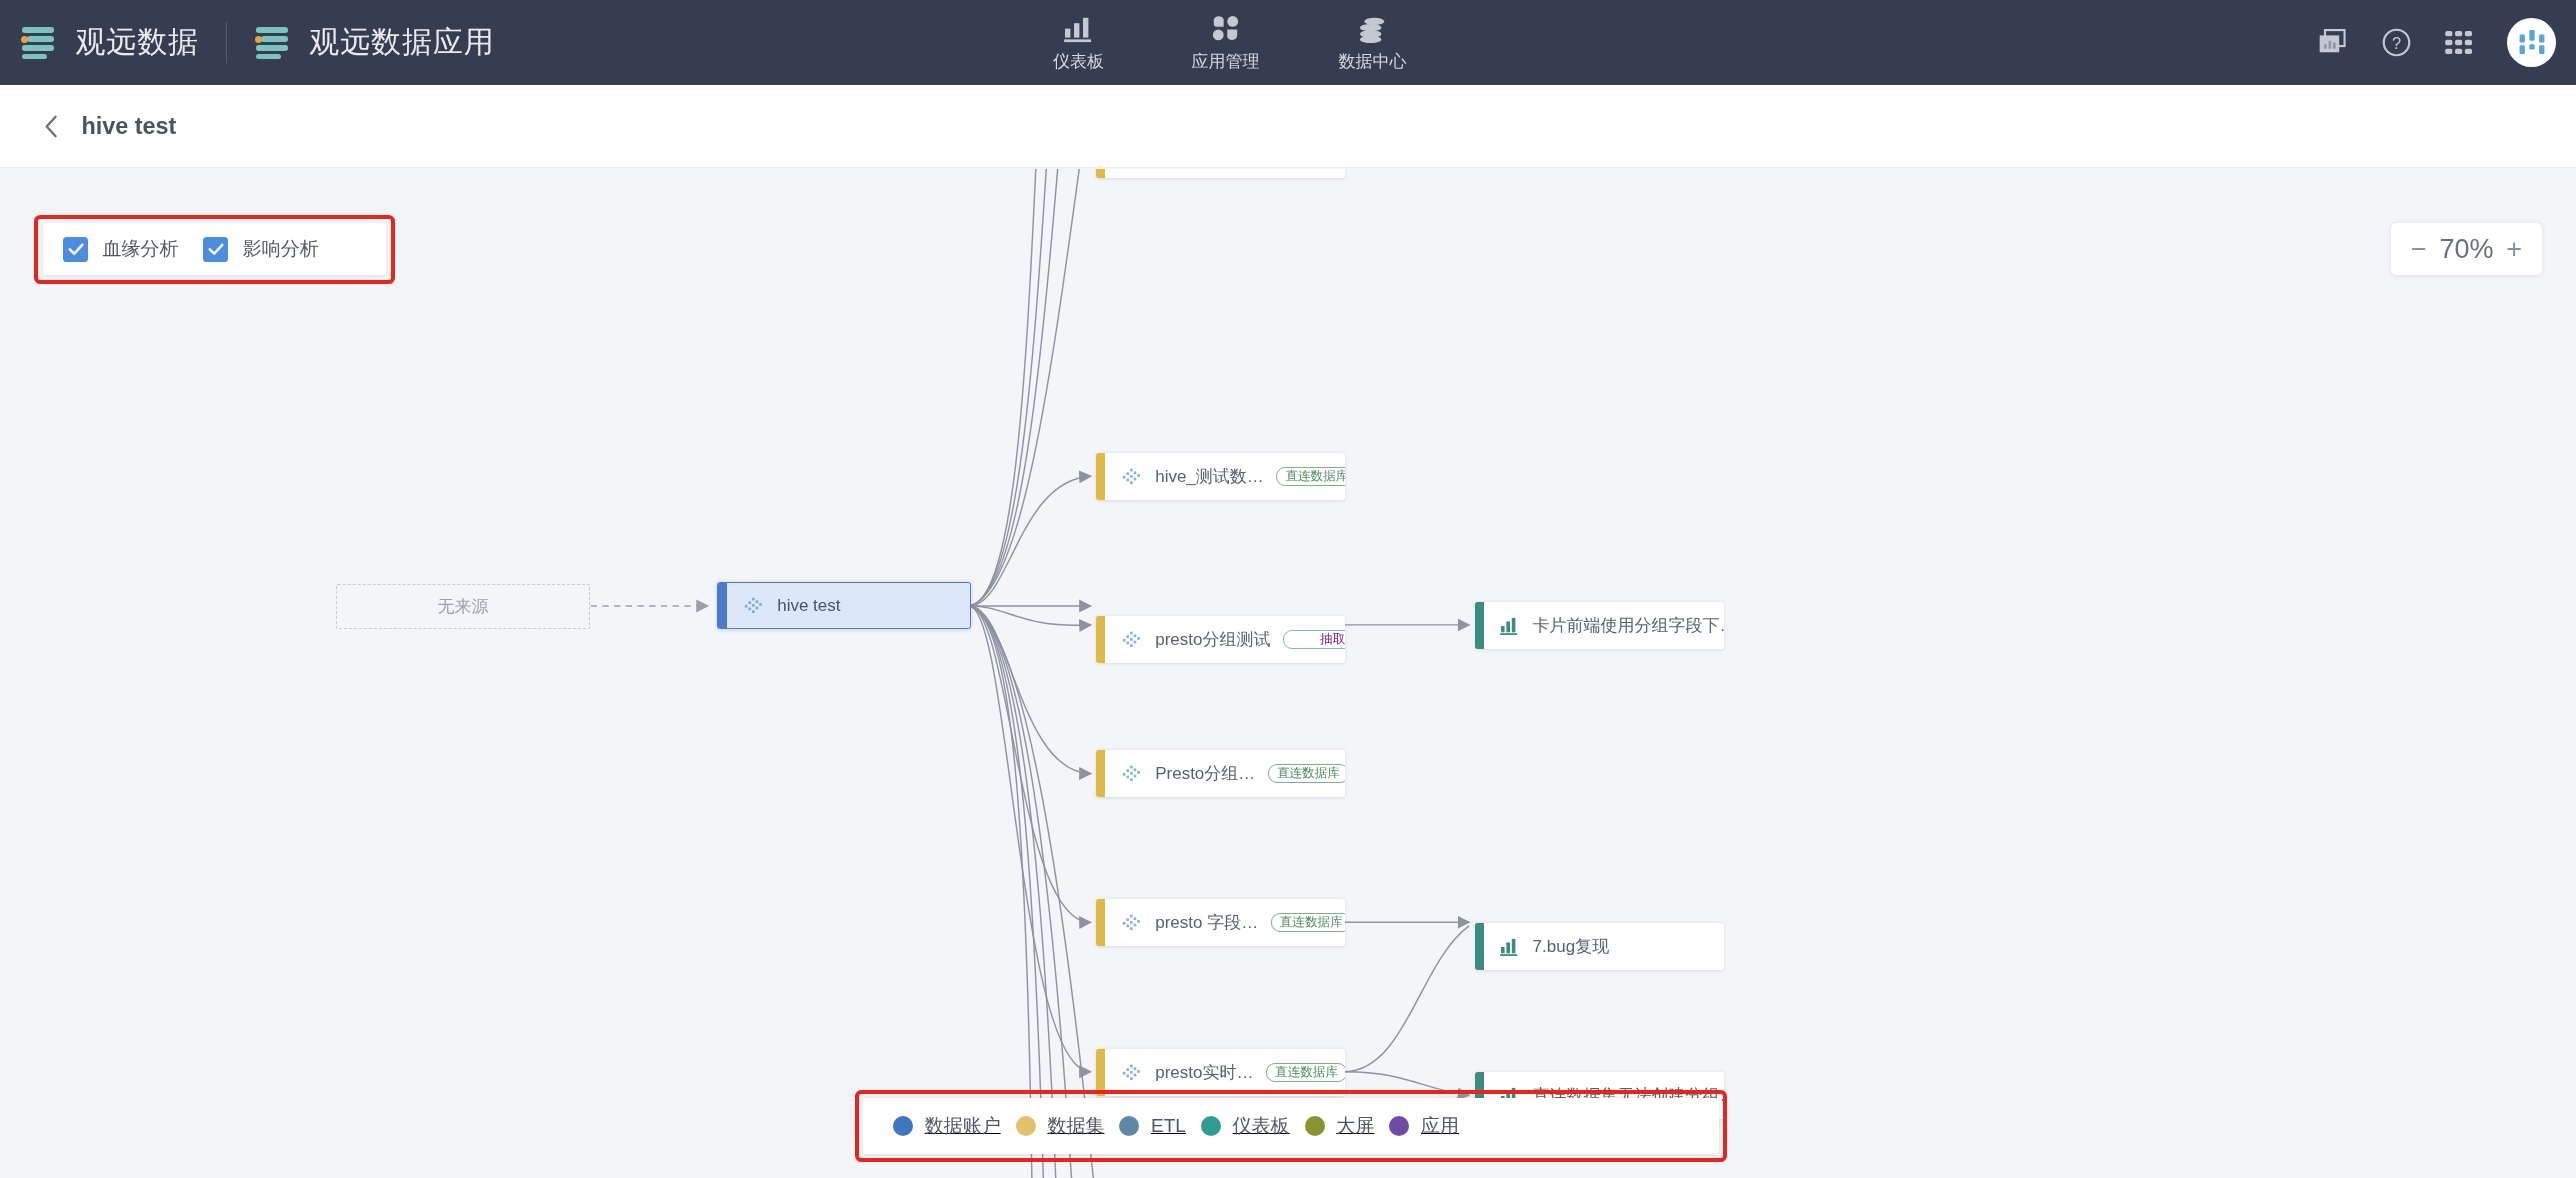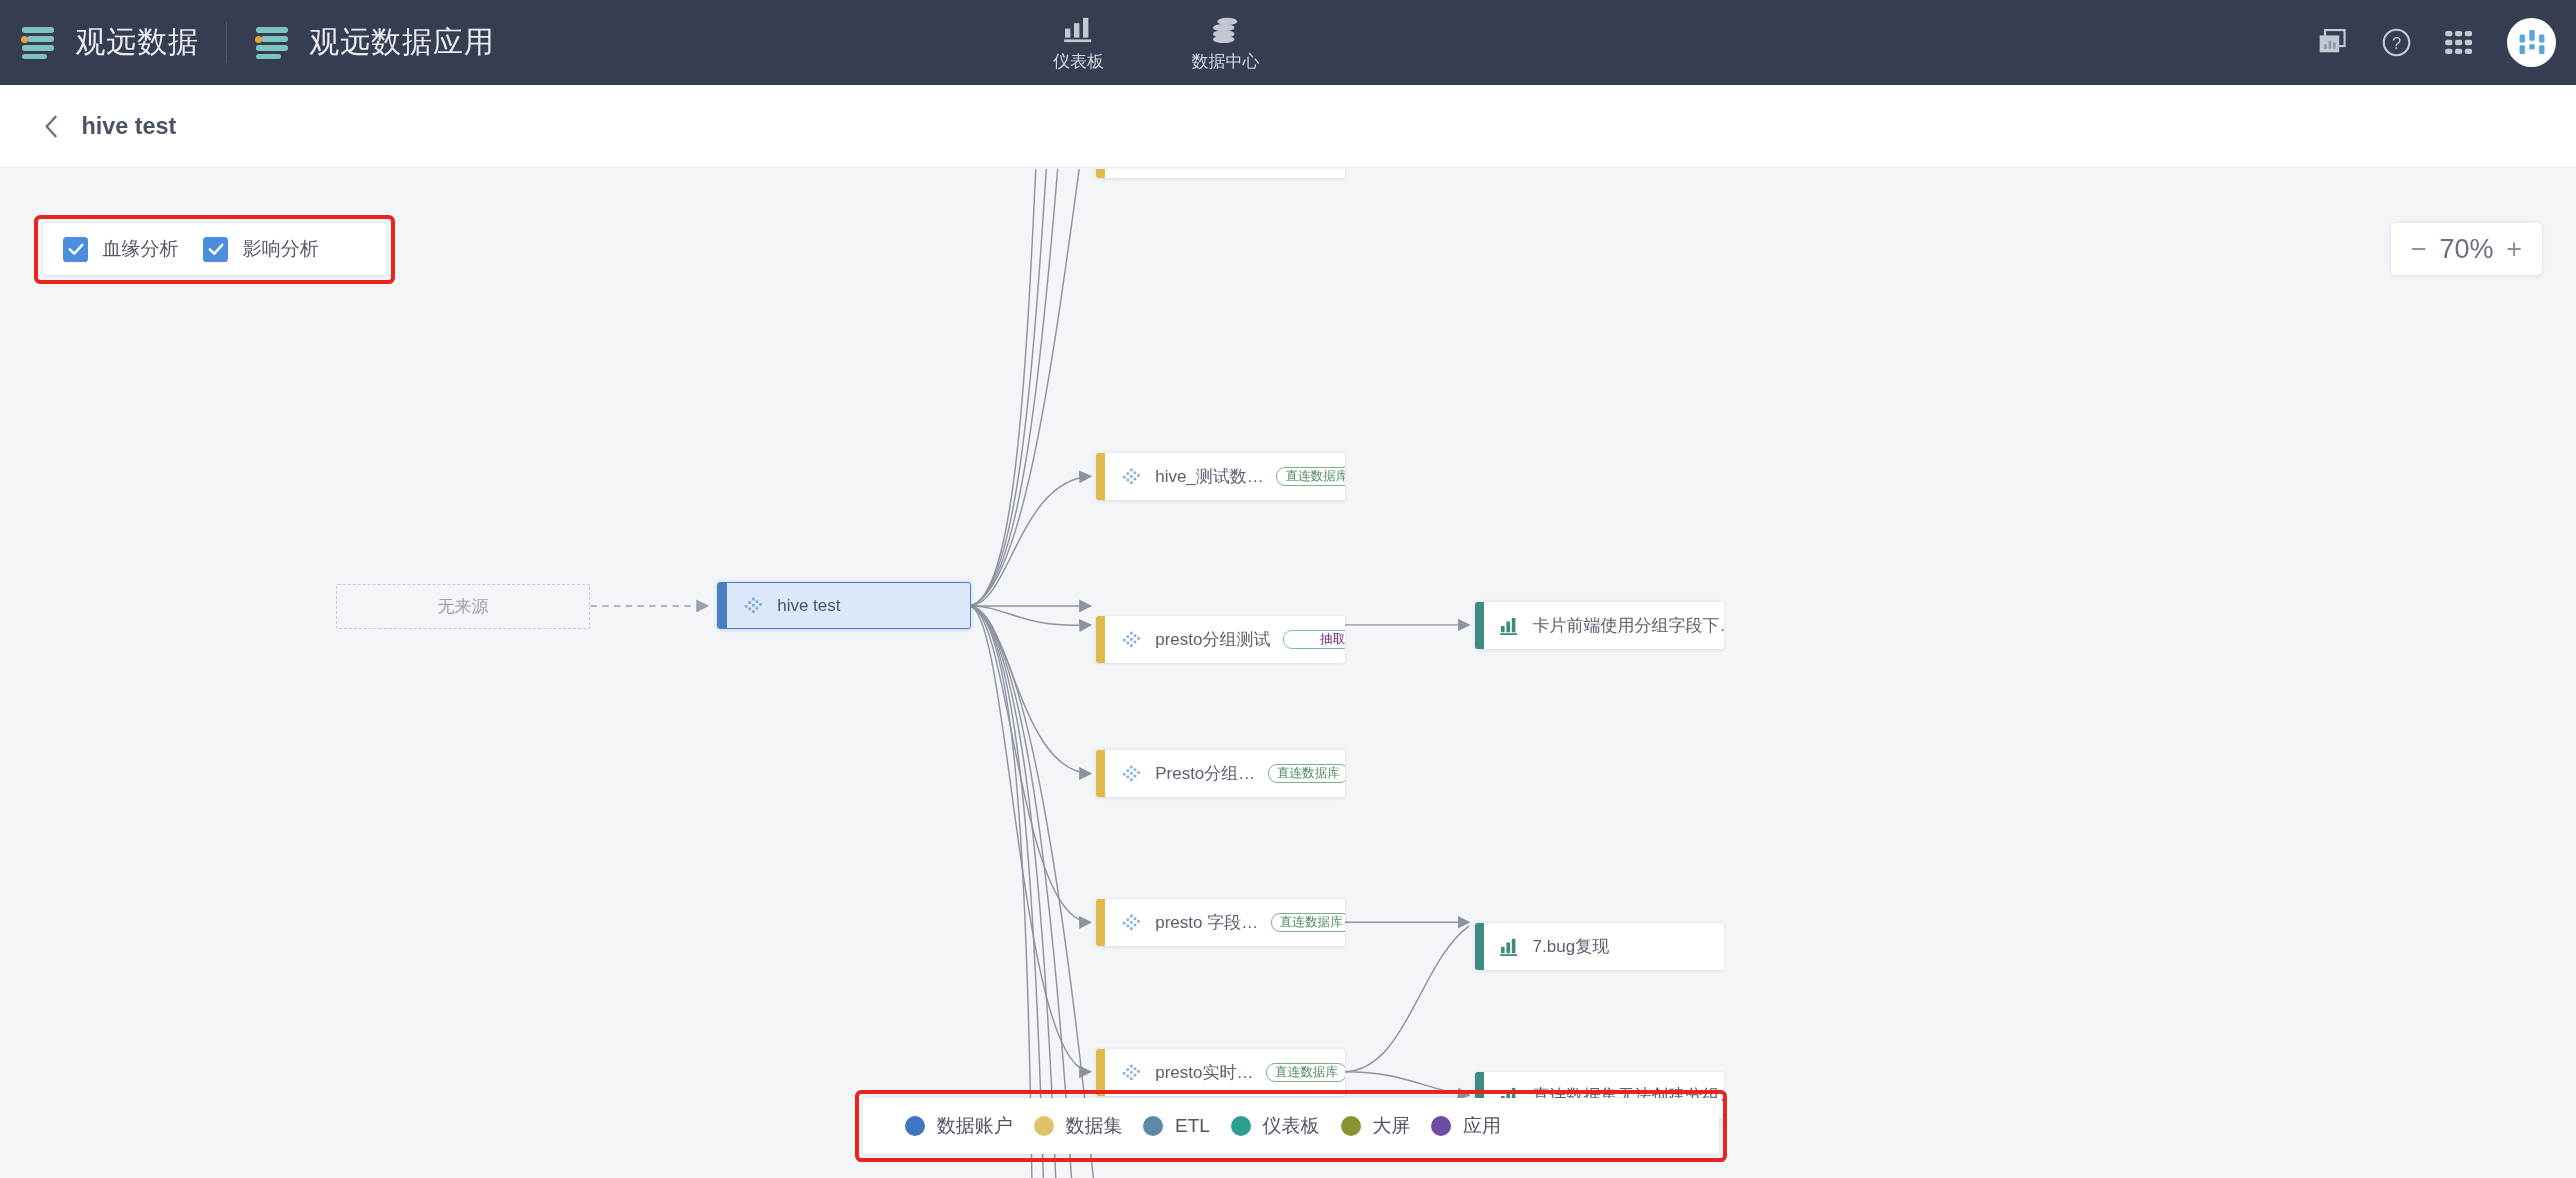--- a/index.html
+++ b/index.html
@@ -135,21 +135,21 @@
 
   
   .legend-wrap { position: absolute; left: 863px; top: 1098px; }
   .legend-red {
     position: absolute; left: -8px; top: -8px; width: 872px; height: 72px;
     border: 4.5px solid #e8251d; border-radius: 6.3px; pointer-events: none;
   }
   .legend {
     position: absolute; left: 0; top: 0; width: 856px; height: 56px;
     background: #ffffff; border-radius: 3.6px; display: flex; align-items: center;
-    padding-left: 42px; gap: 21px; box-shadow: 0 0.9px 5.4px rgba(30,40,70,.12);
+    padding-left: 30px; gap: 15px; box-shadow: 0 0.9px 5.4px rgba(30,40,70,.12); text-decoration: underline;
   }
   .leg-item { display: flex; align-items: center; }
   .leg-dot { width: 20px; height: 20px; border-radius: 50%; }
   .leg-label { font-size: 19px; color: #4f5565; margin-left: 11.7px; }
 </style>
 </head>
 <body>
 
 <div class="topbar">
   <div class="brand">
@@ -176,20 +176,31 @@
     <div class="nav-item">
       <span class="nav-ico">
         <svg width="31" height="27" viewBox="0 0 34 30">
             <rect x="2" y="14" width="6" height="10" fill="#c3c8d2"></rect>
             <rect x="12" y="8" width="6" height="16" fill="#c3c8d2"></rect>
             <rect x="22" y="2" width="6" height="22" fill="#c3c8d2"></rect>
             <rect x="1" y="26" width="30" height="3" fill="#c3c8d2"></rect>
           </svg>
       </span>
       <span class="nav-label">仪表板</span>
+    </div>
+    <div class="nav-item">
+      <span class="nav-ico">
+        <svg width="29" height="27" viewBox="0 0 32 30">
+            <path d="M3 4a6 6 0 0 1 11 0v8H6a3 3 0 0 1-3-3z" fill="#c3c8d2"></path>
+            <circle cx="24" cy="6" r="6" fill="#c3c8d2"></circle>
+            <circle cx="8" cy="21" r="6" fill="#c3c8d2"></circle>
+            <path d="M18 15h11v6a6 6 0 0 1-11 3z" fill="#c3c8d2"></path>
+          </svg>
+      </span>
+      <span class="nav-label">应用管理</span>
     </div>
     <div class="nav-item">
       <span class="nav-ico">
         <svg width="31" height="27" viewBox="0 0 34 30">
           <ellipse cx="19" cy="6" rx="11" ry="4" fill="#c3c8d2"></ellipse>
           <ellipse cx="15" cy="13" rx="12" ry="4.2" fill="#c3c8d2"></ellipse>
           <ellipse cx="15" cy="20" rx="12" ry="4.2" fill="#c3c8d2"></ellipse>
           <ellipse cx="15" cy="26" rx="12" ry="4.2" fill="#c3c8d2"></ellipse>
         </svg>
       </span>

